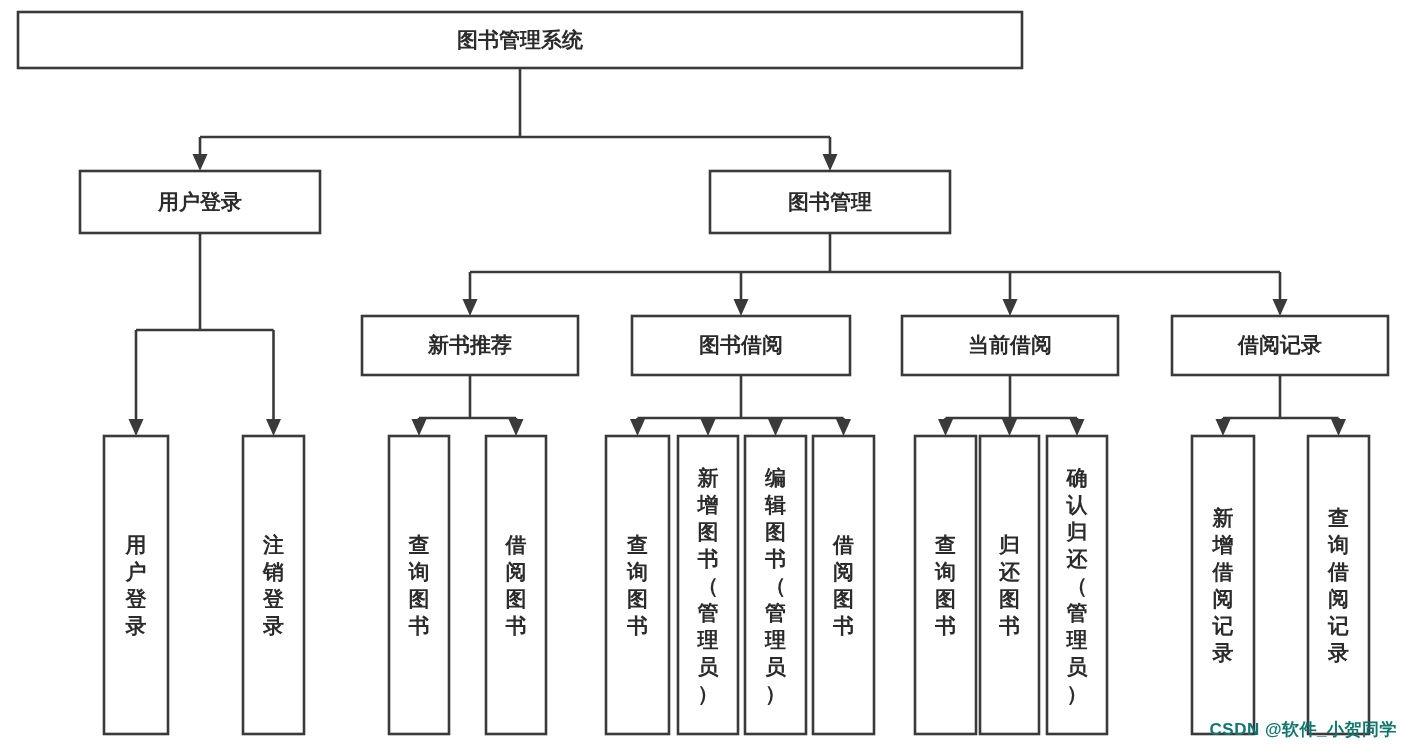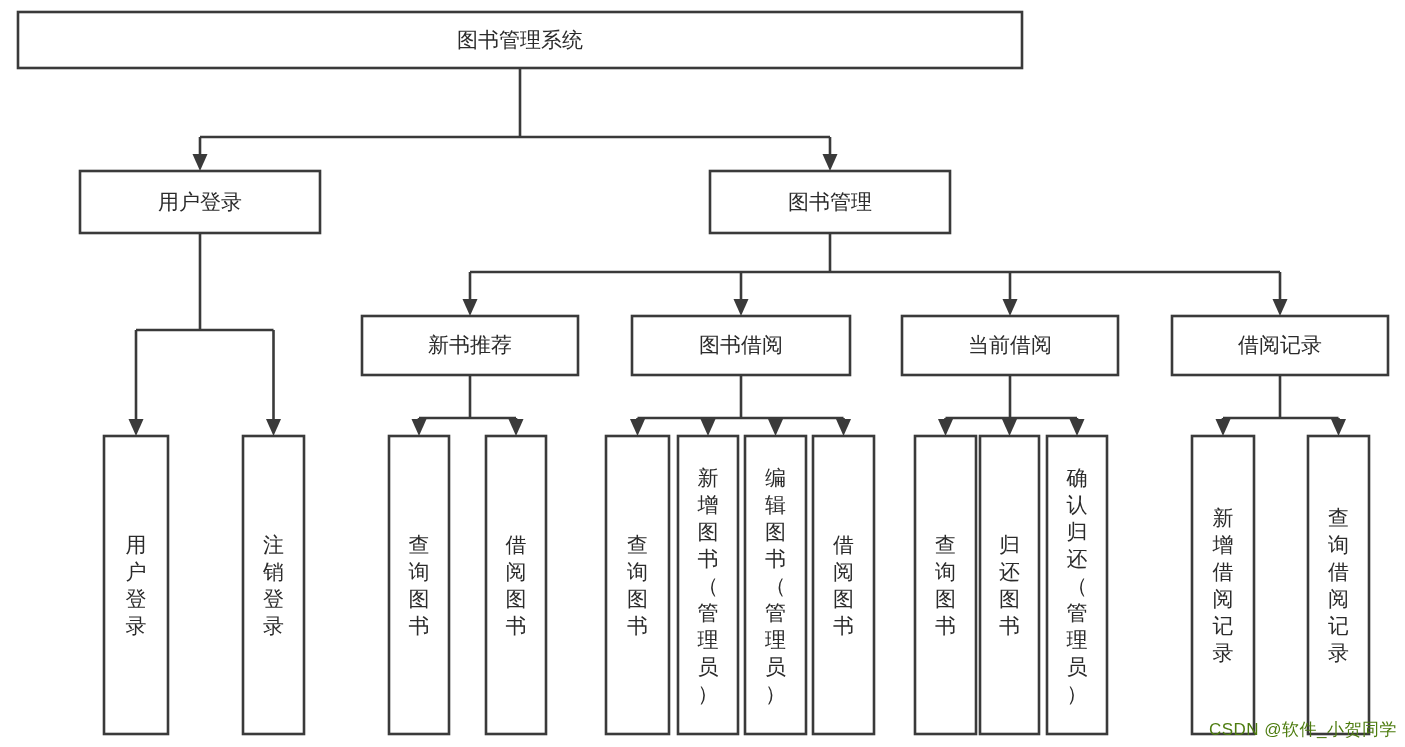--- a/index.html
+++ b/index.html
@@ -10,20 +10,21 @@
   body {
     width: 1405px;
     height: 747px;
     font-family: "Liberation Sans", "DejaVu Sans", sans-serif;
     overflow: hidden;
   }
   #diagram-root {
     position: relative;
     width: 1405px;
     height: 747px;
+    font-weight: bold;
   }
   svg.diagram {
     display: block;
     width: 1405px;
     height: 747px;
   }
   .node-rect {
     fill: #ffffff;
     stroke: #3a3a3a;
     stroke-width: 2.6;
@@ -51,21 +52,21 @@
     font-size: 21px;
     fill: #2b2b2b;
     text-anchor: middle;
   }
   .watermark {
     position: absolute;
     right: 8px;
     bottom: 6px;
     font-family: "Liberation Sans", "DejaVu Sans", sans-serif;
     font-size: 17px;
-    color: #4d7c0f;
+    color: #0f766e;
     white-space: nowrap;
     letter-spacing: 0.5px;
   }
 </style>
 </head>
 <body>
 
 <div id="diagram-root">
   <svg class="diagram" viewBox="0 0 1405 747" xmlns="http://www.w3.org/2000/svg">
 

